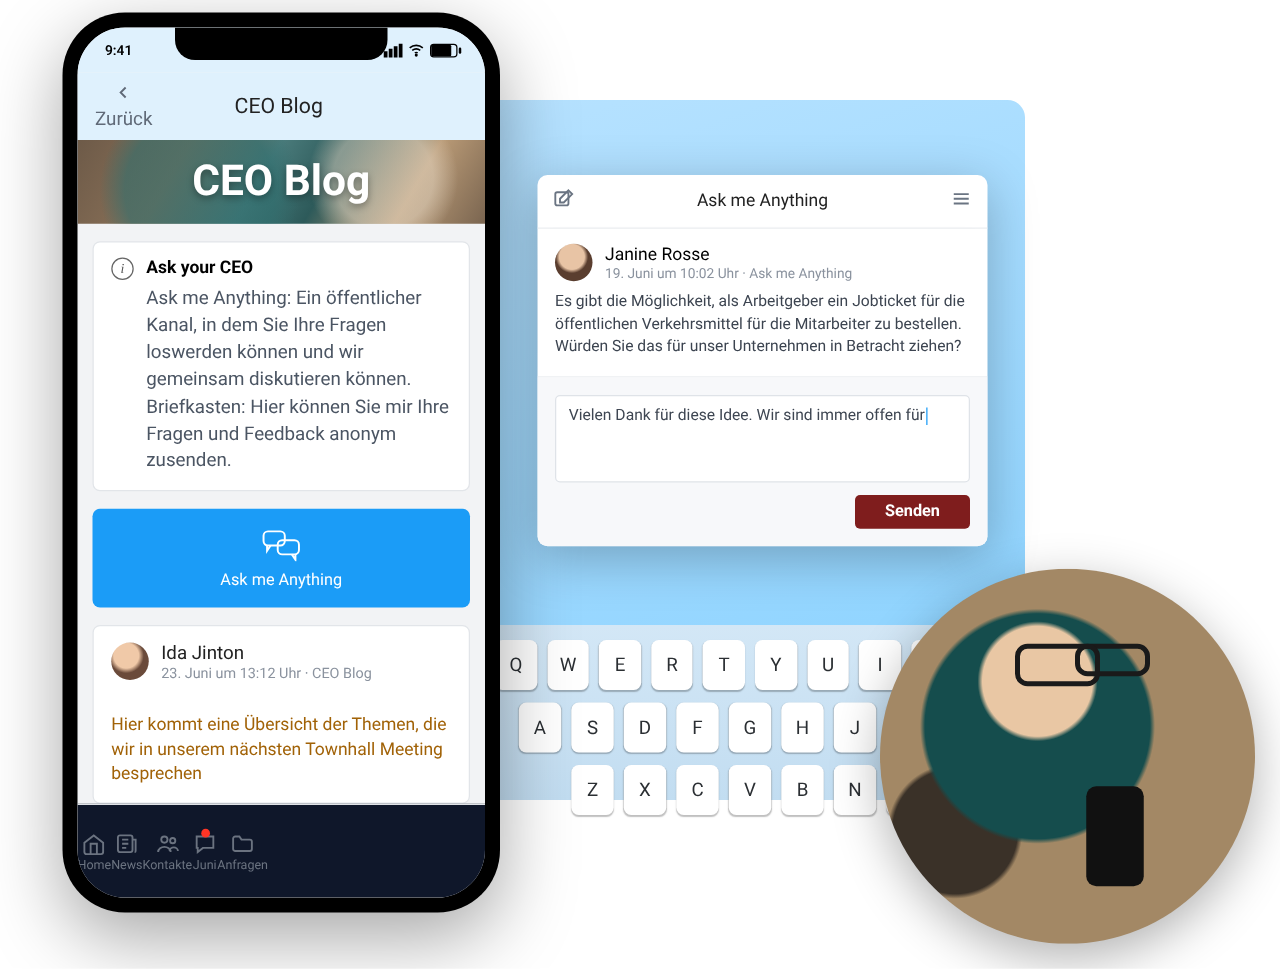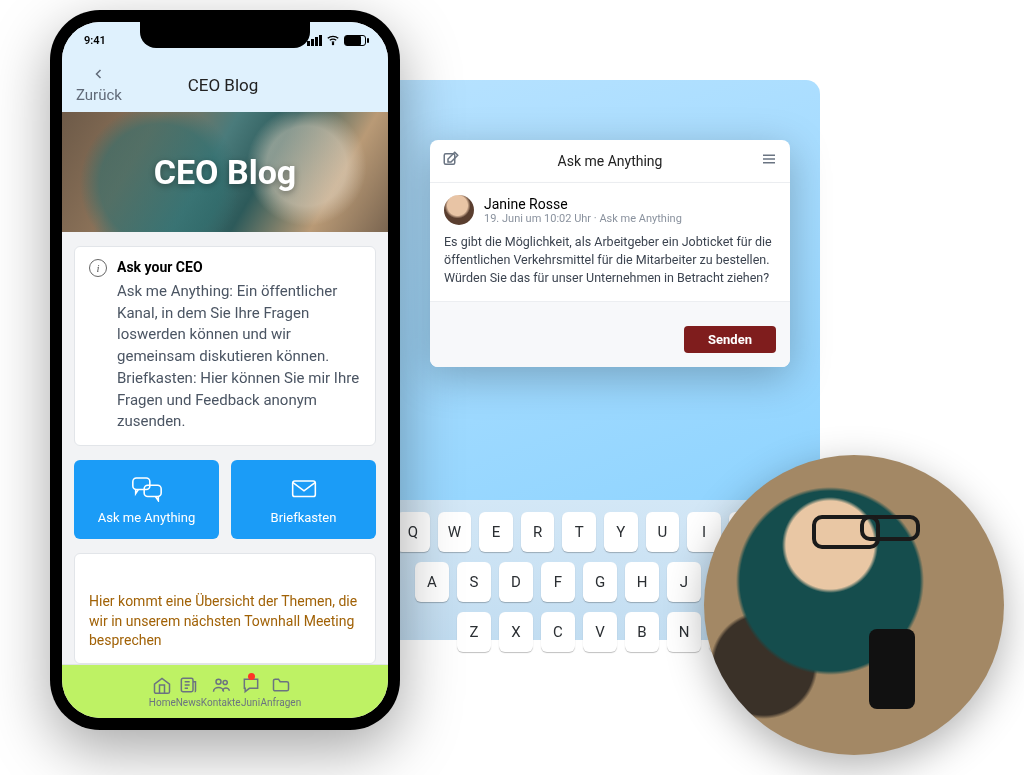--- a/index.html
+++ b/index.html
@@ -83,22 +83,22 @@
   .action-btn svg { width:34px; height:28px; }
 
   .post { background:#fff; margin:14px 12px 0 12px; border:1px solid #e2e5e9; border-radius:6px; padding:12px 14px; }
   .post-head { display:flex; gap:10px; align-items:center; }
   .avatar { width:30px; height:30px; border-radius:50%; background: radial-gradient(circle at 40% 35%, #f0c9a8 0 10px, #6a4a3a 14px); flex:0 0 30px;}
   .post-author { font-weight:400; font-size:15px; color:#222;}
   .post-meta { font-size:11.5px; color:#8a929e;}
   .post-body { color:#a16207; font-size:14px; line-height:1.4; margin-top:26px;}
 
   .tab-bar {
-    height: 54px; background:#bef264; border-top:1px solid #e0e3e7;
-    display:flex; justify-content:center; align-items:center;
+    height: 75px; background:#0f172a; border-top:1px solid #e0e3e7;
+    display:flex; justify-content:flex-start; align-items:center;
   }
   .tab { display:flex; flex-direction:column; align-items:center; gap:2px; color:#6b7380; font-size:10px; position:relative;}
   .tab svg { width:20px; height:20px; }
   .tab .dot { position:absolute; top:-2px; right:6px; width:7px; height:7px; background:#ff3526; border-radius:50%; }
 
   
   .panel-bg {
     position:absolute; left: 380px; top: 80px;
     width: 440px; height: 560px;
     background: linear-gradient(160deg, #b7e2ff 0%, #8fd4ff 80%);
@@ -234,20 +234,23 @@
     <div class="post-head">
       <div class="avatar2"></div>
       <div>
         <div class="compose-author">Janine Rosse</div>
         <div class="compose-meta">19. Juni um 10:02 Uhr · Ask me Anything</div>
       </div>
     </div>
     <div class="compose-text">Es gibt die Möglichkeit, als Arbeitgeber ein Jobticket für die öffentlichen Verkehrsmittel für die Mitarbeiter zu bestellen. Würden Sie das für unser Unternehmen in Betracht ziehen?</div>
   </div>
   <div class="reply-area">
+    <div class="reply-box">
+      <span>Vielen Dank für diese Idee. Wir sind immer offen für</span><span class="cursor"></span>
+    </div>
     <div class="send-row">
       <button class="send-btn">Senden</button>
     </div>
   </div>
 </div>
 
 <div class="phone">
   <div class="phone-screen">
     <div class="notch"></div>
 
@@ -298,30 +301,30 @@
       <div class="action-row">
         <div class="action-btn">
           <svg viewBox="0 0 48 36" fill="none" stroke="#fff" stroke-width="2.2">
             <rect x="4" y="4" width="24" height="16" rx="5"></rect>
             <path d="M12 20l-4 6v-6"></path>
             <rect x="20" y="14" width="24" height="16" rx="5"></rect>
             <path d="M36 30l4 6v-6"></path>
           </svg>
           <span>Ask me Anything</span>
         </div>
-        <div class="action-btn">
-          <svg viewBox="0 0 48 36" fill="none" stroke="#fff" stroke-width="2.2">
-            <rect x="8" y="8" width="32" height="22" rx="3"></rect>
-            <path d="M8 10l16 12 16-12"></path>
-          </svg>
-          <span>Briefkasten</span>
+      </div>
+
+      <div class="post">
+        <div class="post-head">
+          <div class="avatar"></div>
+          <div>
+            <div class="post-author">Ida Jinton</div>
+            <div class="post-meta">23. Juni um 13:12 Uhr · CEO Blog</div>
+          </div>
         </div>
-      </div>
-
-      <div class="post">
         <div class="post-body">Hier kommt eine Übersicht der Themen, die wir in unserem nächsten Townhall Meeting besprechen</div>
       </div>
     </div>
 
     <div class="tab-bar">
       <div class="tab">
         <svg viewBox="0 0 24 24" fill="none" stroke="#6b7380" stroke-width="1.8">
             <path d="M3 11l9-7 9 7v9a2 2 0 01-2 2H5a2 2 0 01-2-2z"></path>
             <path d="M9 22V12h6v10"></path>
           </svg>

